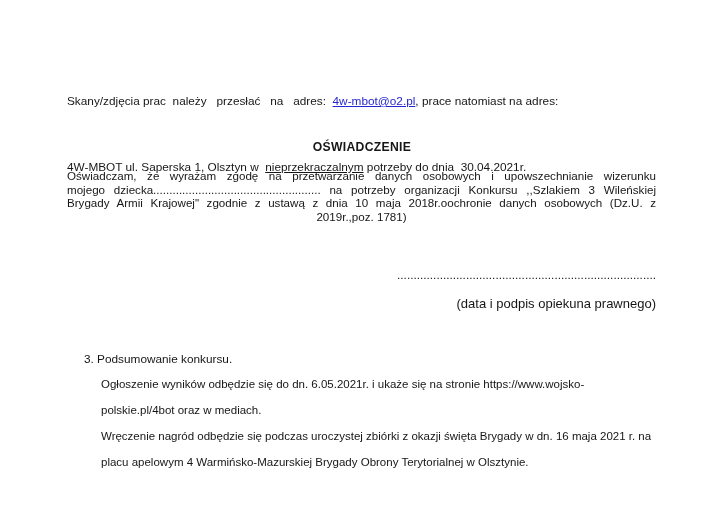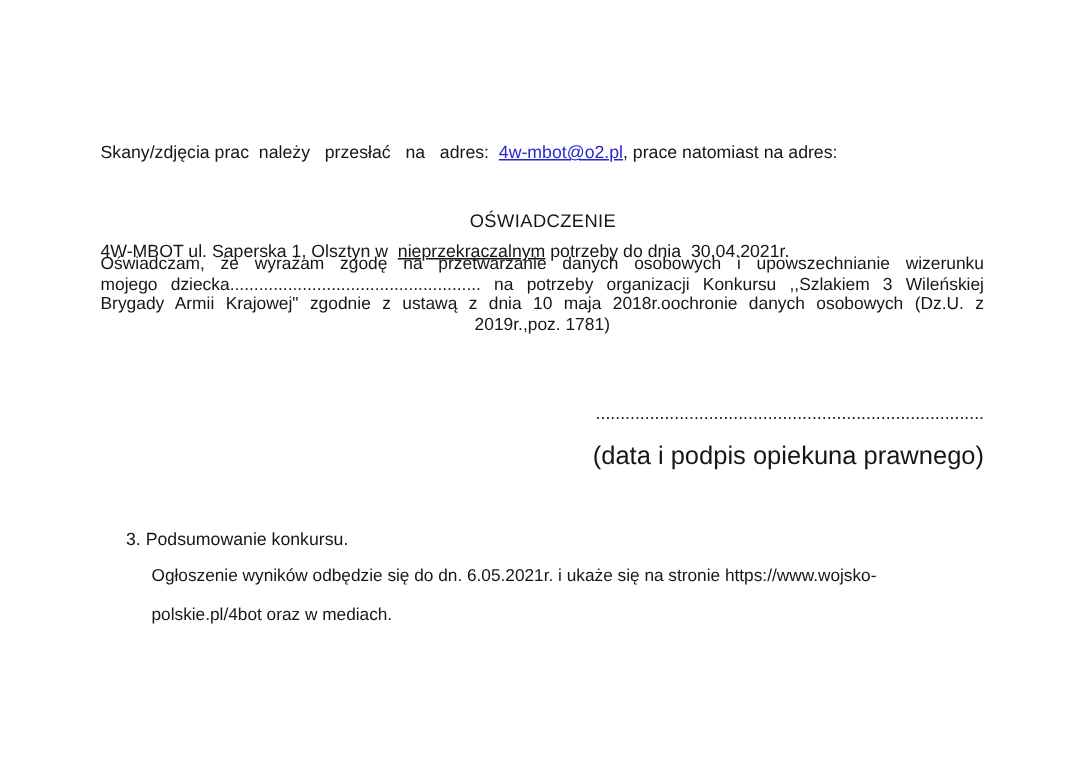--- a/index.html
+++ b/index.html
@@ -28,20 +28,21 @@
   }
   .ul { text-decoration: underline; }
   .b  { font-weight: normal; }
 
   
   .heading {
     top: 140px; left: 0; width: 724px;
     text-align: center;
     font-size: 12.2px; line-height: 15px;
     letter-spacing: 0.3px;
+    font-weight: bold;
   }
 
   
   .statement {
     top: 169px; left: 67px; width: 589px;
     font-size: 11.6px; line-height: 13.5px;
   }
   .statement .jline {
     text-align: justify;
     text-align-last: justify;
@@ -52,21 +53,21 @@
   
   .sig-dots {
     top: 267px; left: 67px; width: 589px;
     text-align: right;
     font-size: 11.8px; line-height: 16px;
     white-space: pre;
   }
   .sig-caption {
     top: 296px; left: 67px; width: 589px;
     text-align: right;
-    font-size: 17px; line-height: 16px;
+    font-size: 13px; line-height: 16px;
   }
 
   
   .section-title {
     top: 351px; left: 67px; width: 589px;
     font-size: 11.8px; line-height: 16px; margin-left: 17px;
   }
   .para-wide {
     left: 67px; width: 610px;
     font-size: 11.5px; line-height: 26px;
@@ -95,14 +96,16 @@
     <div class="lastline">2019r.,poz. 1781)</div>
   </div>
 
   <div class="abs sig-dots">...............................................................................</div>
   <div class="abs sig-caption">(data i podpis opiekuna prawnego)</div>
 
   <div class="abs section-title">3. Podsumowanie konkursu.</div>
 
   <div class="abs para-wide para1">Ogłoszenie wyników odbędzie się do dn. 6.05.2021r. i ukaże się na stronie https://www.wojsko-
 polskie.pl/4bot oraz w mediach.</div>
+  <div class="abs para-wide para2">Wręczenie nagród odbędzie się podczas uroczystej zbiórki z okazji święta Brygady w dn. 16 maja 2021 r. na
+placu apelowym 4 Warmińsko-Mazurskiej Brygady Obrony Terytorialnej w Olsztynie.</div>
 
 </div>
 
 </body></html>

